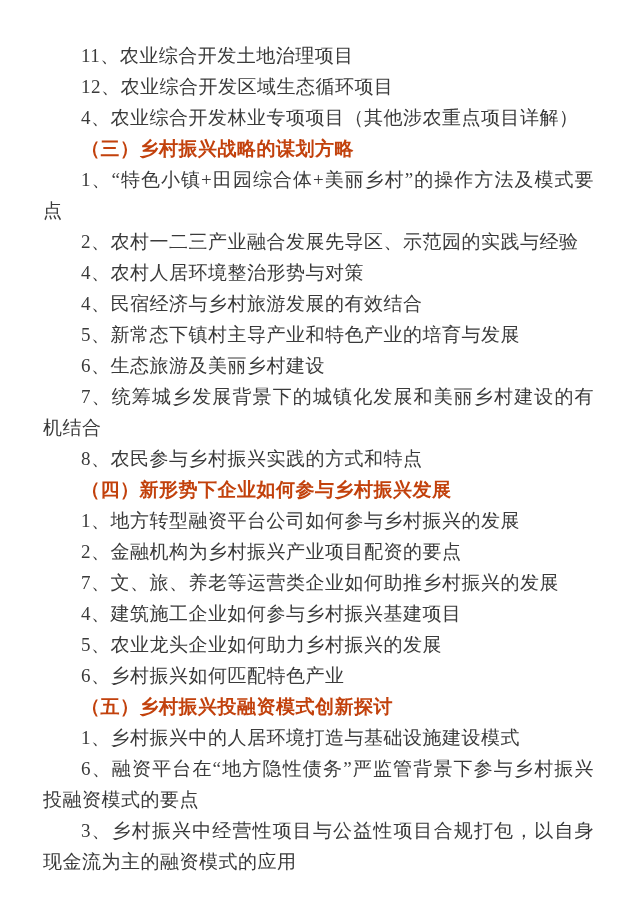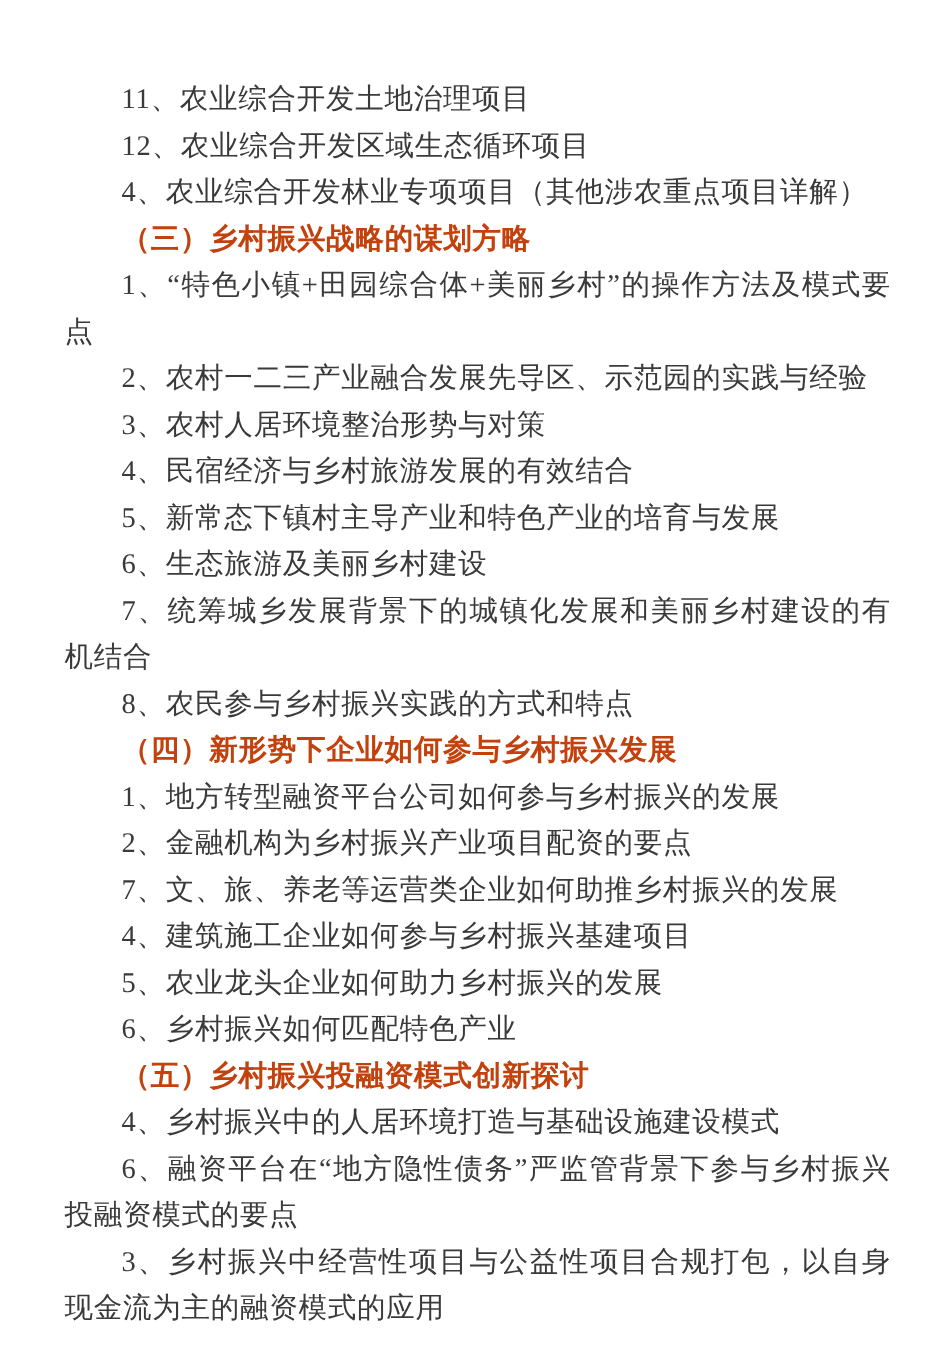--- a/index.html
+++ b/index.html
@@ -10,21 +10,21 @@
   body {
     width: 630px;
     height: 902px;
     overflow: hidden;
     font-family: "Liberation Serif", "DejaVu Serif", serif;
   }
   .doc-page {
     box-sizing: border-box;
     width: 630px;
     height: 902px;
-    padding: 51px 36px 0 43px;
+    padding: 40px 36px 0 43px;
     background: #ffffff;
     color: #3a3a3a;
   }
   .doc-page p {
     margin: 0;
     padding: 0;
     font-size: 19px;
     line-height: 31px;
     text-indent: 2em;
     text-align: justify;
@@ -39,30 +39,30 @@
 </head>
 <body>
 
 <div class="doc-page">
   <p class="item">11、农业综合开发土地治理项目</p>
   <p class="item">12、农业综合开发区域生态循环项目</p>
   <p class="item">4、农业综合开发林业专项项目（其他涉农重点项目详解）</p>
   <p class="heading">（三）乡村振兴战略的谋划方略</p>
   <p class="item">1、“特色小镇+田园综合体+美丽乡村”的操作方法及模式要点</p>
   <p class="item">2、农村一二三产业融合发展先导区、示范园的实践与经验</p>
-  <p class="item">3、农村人居环境整治形势与对策</p>
+  <p class="item">4、农村人居环境整治形势与对策</p>
   <p class="item">4、民宿经济与乡村旅游发展的有效结合</p>
   <p class="item">5、新常态下镇村主导产业和特色产业的培育与发展</p>
   <p class="item">6、生态旅游及美丽乡村建设</p>
   <p class="item">7、统筹城乡发展背景下的城镇化发展和美丽乡村建设的有机结合</p>
   <p class="item">8、农民参与乡村振兴实践的方式和特点</p>
   <p class="heading">（四）新形势下企业如何参与乡村振兴发展</p>
   <p class="item">1、地方转型融资平台公司如何参与乡村振兴的发展</p>
   <p class="item">2、金融机构为乡村振兴产业项目配资的要点</p>
   <p class="item">7、文、旅、养老等运营类企业如何助推乡村振兴的发展</p>
   <p class="item">4、建筑施工企业如何参与乡村振兴基建项目</p>
   <p class="item">5、农业龙头企业如何助力乡村振兴的发展</p>
   <p class="item">6、乡村振兴如何匹配特色产业</p>
   <p class="heading">（五）乡村振兴投融资模式创新探讨</p>
-  <p class="item">4、乡村振兴中的人居环境打造与基础设施建设模式</p>
+  <p class="item">1、乡村振兴中的人居环境打造与基础设施建设模式</p>
   <p class="item">6、融资平台在“地方隐性债务”严监管背景下参与乡村振兴投融资模式的要点</p>
   <p class="item">3、乡村振兴中经营性项目与公益性项目合规打包，以自身现金流为主的融资模式的应用</p>
 </div>
 
 </body></html>

